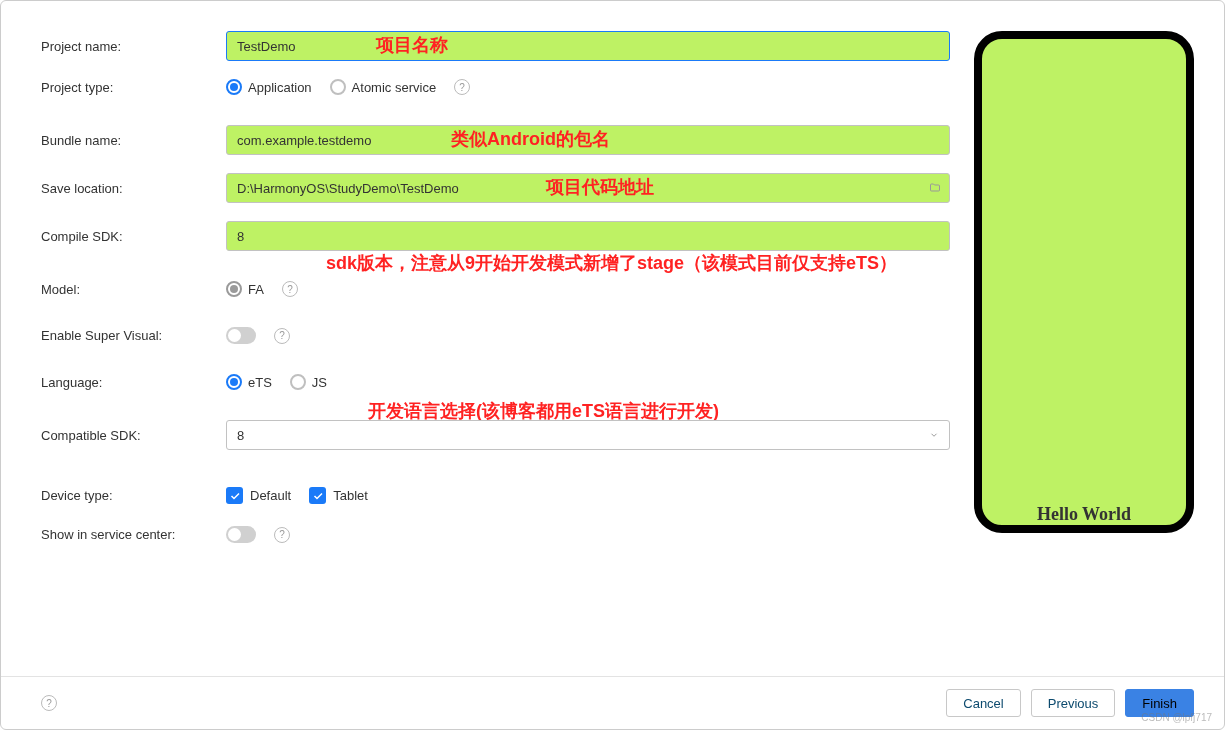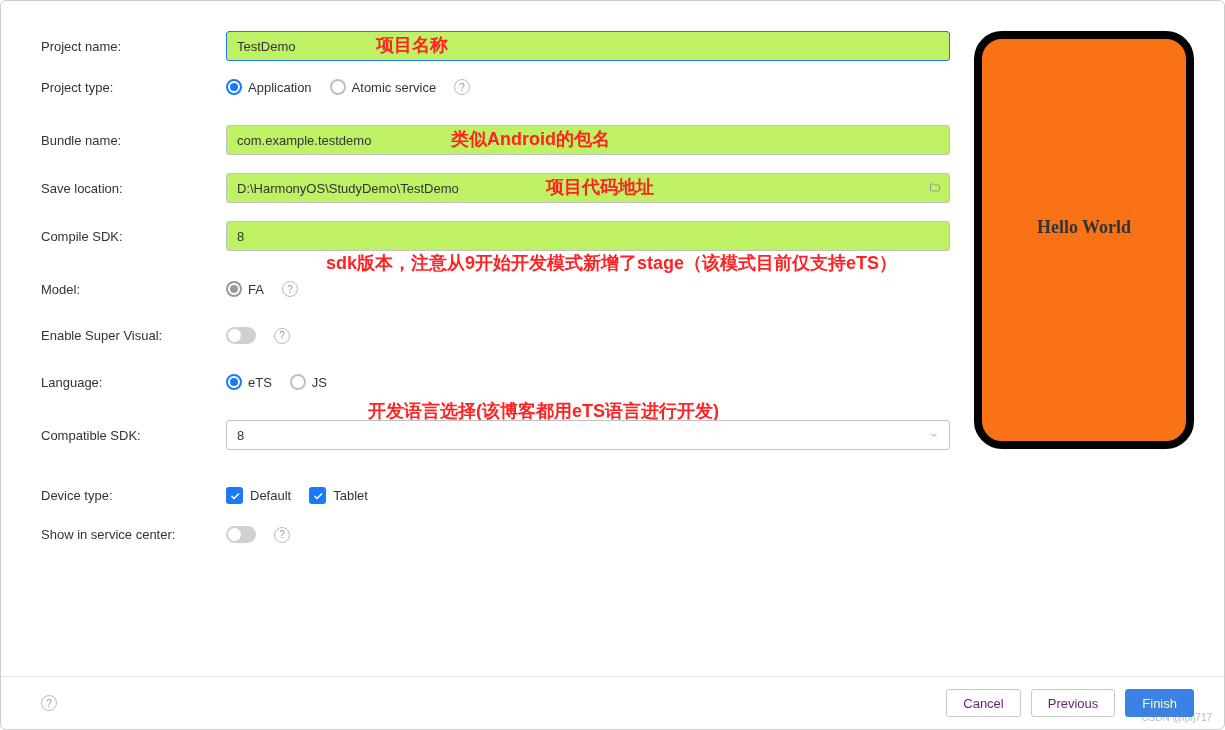--- a/index.html
+++ b/index.html
@@ -182,27 +182,27 @@
 }
 .preview {
   width: 220px;
   flex-shrink: 0;
   display: flex;
   justify-content: center;
   align-items: flex-start;
 }
 .phone {
   width: 220px;
-  height: 418px;
+  height: 502px;
   border: 8px solid #000;
   border-radius: 28px;
-  background: #f97316;
-  position: relative;
-  display: flex;
-  align-items: flex-start;
+  background: #bef264;
+  position: relative;
+  display: flex;
+  align-items: flex-end;
   justify-content: center;
   padding-top: 178px;
 }
 .phone-text {
   font-family: "Times New Roman", serif;
   font-weight: bold;
   font-size: 18px;
 }
 .divider {
   border: none;
@@ -220,26 +220,26 @@
   gap: 10px;
 }
 .btn {
   height: 28px;
   padding: 0 16px;
   border: 1px solid #c8c8c8;
   background: #fff;
   border-radius: 3px;
   font-size: 13px;
   cursor: pointer;
-  color: #701a75;
+  color: #0c4a6e;
 }
 .btn.primary {
   background: #3a82e4;
   border-color: #3a82e4;
-  color: #fef9c3;
+  color: #000000;
 }
 .watermark {
   position: absolute;
   right: 12px;
   bottom: 6px;
   font-size: 10px;
   color: rgba(120,120,120,.5);
   margin-left: 48px;
 }
 </style>

